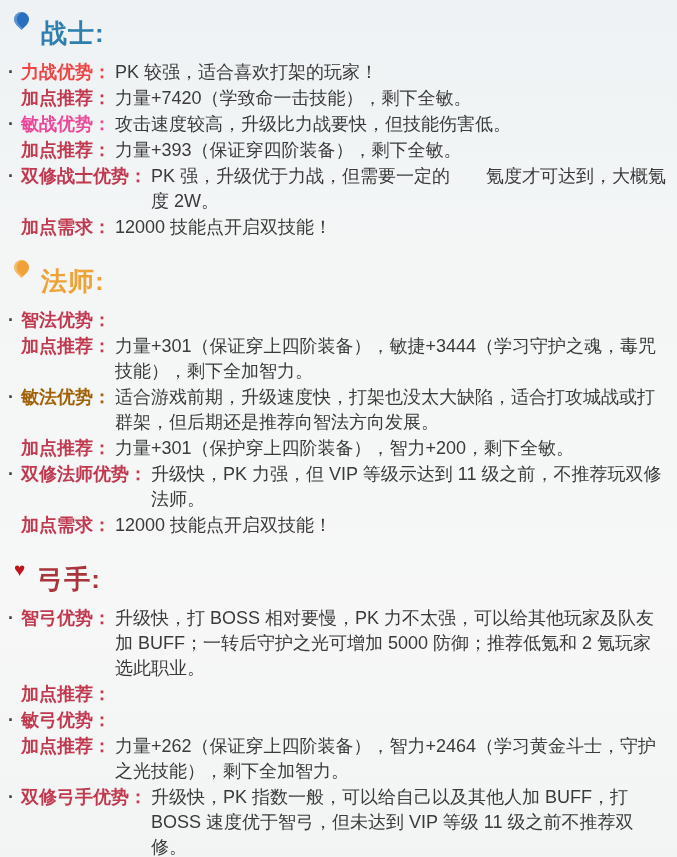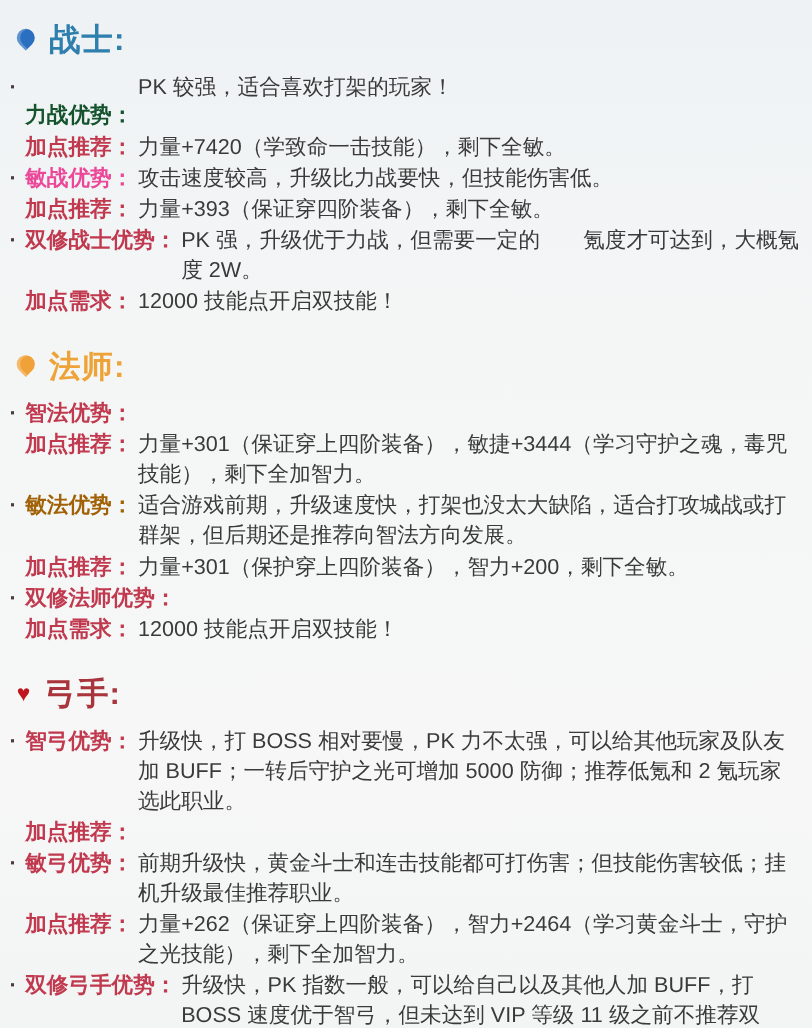--- a/index.html
+++ b/index.html
@@ -6,21 +6,21 @@
   body{
     width:677px;min-height:857px;
     background:linear-gradient(180deg,#eef2f4 0%,#f4f6f6 30%,#f6f7f6 70%,#f2f4f4 100%);
     font-family:"Liberation Sans","DejaVu Sans",sans-serif;
     color:#3a3a3a;
     -webkit-font-smoothing:antialiased;
   }
   .page{box-sizing:border-box;width:677px;padding:16px 8px 18px 8px;}
   .sec{margin-bottom:24px;}
   .sec:last-child{margin-bottom:0;}
-  .sec-head{display:flex;align-items:center;gap:12px;margin:0 0 10px 6px;height:34px;}
+  .sec-head{display:flex;align-items:flex-start;gap:12px;margin:0 0 10px 6px;height:34px;}
   .sec-title{margin:0;font-size:26px;font-weight:700;letter-spacing:1px;}
   .icon{display:inline-block;flex:0 0 auto;}
   .icon-pin{
     width:15px;height:15px;border-radius:50% 50% 50% 0;
     transform:rotate(-45deg);margin-top:-4px;
     box-shadow:inset 2px 2px 0 rgba(255,255,255,0.25);
   }
   .icon-heart{font-size:19px;line-height:15px;}
   .items{display:block;}
   .row{display:flex;align-items:flex-start;margin:1px 0;line-height:25px;font-size:18px;}
@@ -34,21 +34,21 @@
 <div class="page">
   <div id="doc">
   <section class="sec">
     <div class="sec-head">
       <span class="icon icon-pin" style="background: rgb(42, 111, 192);"></span>
       <h2 class="sec-title" style="color: rgb(46, 127, 174);">战士:</h2>
     </div>
     <div class="items">
   <div class="row">
     <span class="bullet">·</span>
-    <span class="label" style="color: #14532d; margin-top: 24px;">力战优势：</span>
+    <span class="label" style="color: #ef4444;">力战优势：</span>
     <span class="text">PK 较强，适合喜欢打架的玩家！</span>
   </div>
 
   <div class="row">
     <span class="bullet"></span>
     <span class="label" style="color: rgb(192, 57, 79);">加点推荐：</span>
     <span class="text">力量+7420（学致命一击技能），剩下全敏。</span>
   </div>
 
   <div class="row">
@@ -102,20 +102,21 @@
 
   <div class="row">
     <span class="bullet"></span>
     <span class="label" style="color: rgb(192, 57, 79);">加点推荐：</span>
     <span class="text">力量+301（保护穿上四阶装备），智力+200，剩下全敏。</span>
   </div>
 
   <div class="row">
     <span class="bullet">·</span>
     <span class="label" style="color: rgb(192, 57, 79);">双修法师优势：</span>
+    <span class="text">升级快，PK 力强，但 VIP 等级示达到 11 级之前，不推荐玩双修法师。</span>
   </div>
 
   <div class="row">
     <span class="bullet"></span>
     <span class="label" style="color: rgb(192, 57, 79);">加点需求：</span>
     <span class="text">12000 技能点开启双技能！</span>
   </div>
 </div>
   </section>
 
@@ -132,21 +133,20 @@
   </div>
 
   <div class="row">
     <span class="bullet"></span>
     <span class="label" style="color: rgb(192, 57, 79);">加点推荐：</span>
   </div>
 
   <div class="row">
     <span class="bullet">·</span>
     <span class="label" style="color: rgb(192, 57, 79);">敏弓优势：</span>
-    <span class="text">前期升级快，黄金斗士和连击技能都可打伤害；但技能伤害较低；挂机升级最佳推荐职业。</span>
   </div>
 
   <div class="row">
     <span class="bullet"></span>
     <span class="label" style="color: rgb(192, 57, 79);">加点推荐：</span>
     <span class="text">力量+262（保证穿上四阶装备），智力+2464（学习黄金斗士，守护之光技能），剩下全加智力。</span>
   </div>
 
   <div class="row">
     <span class="bullet">·</span>

